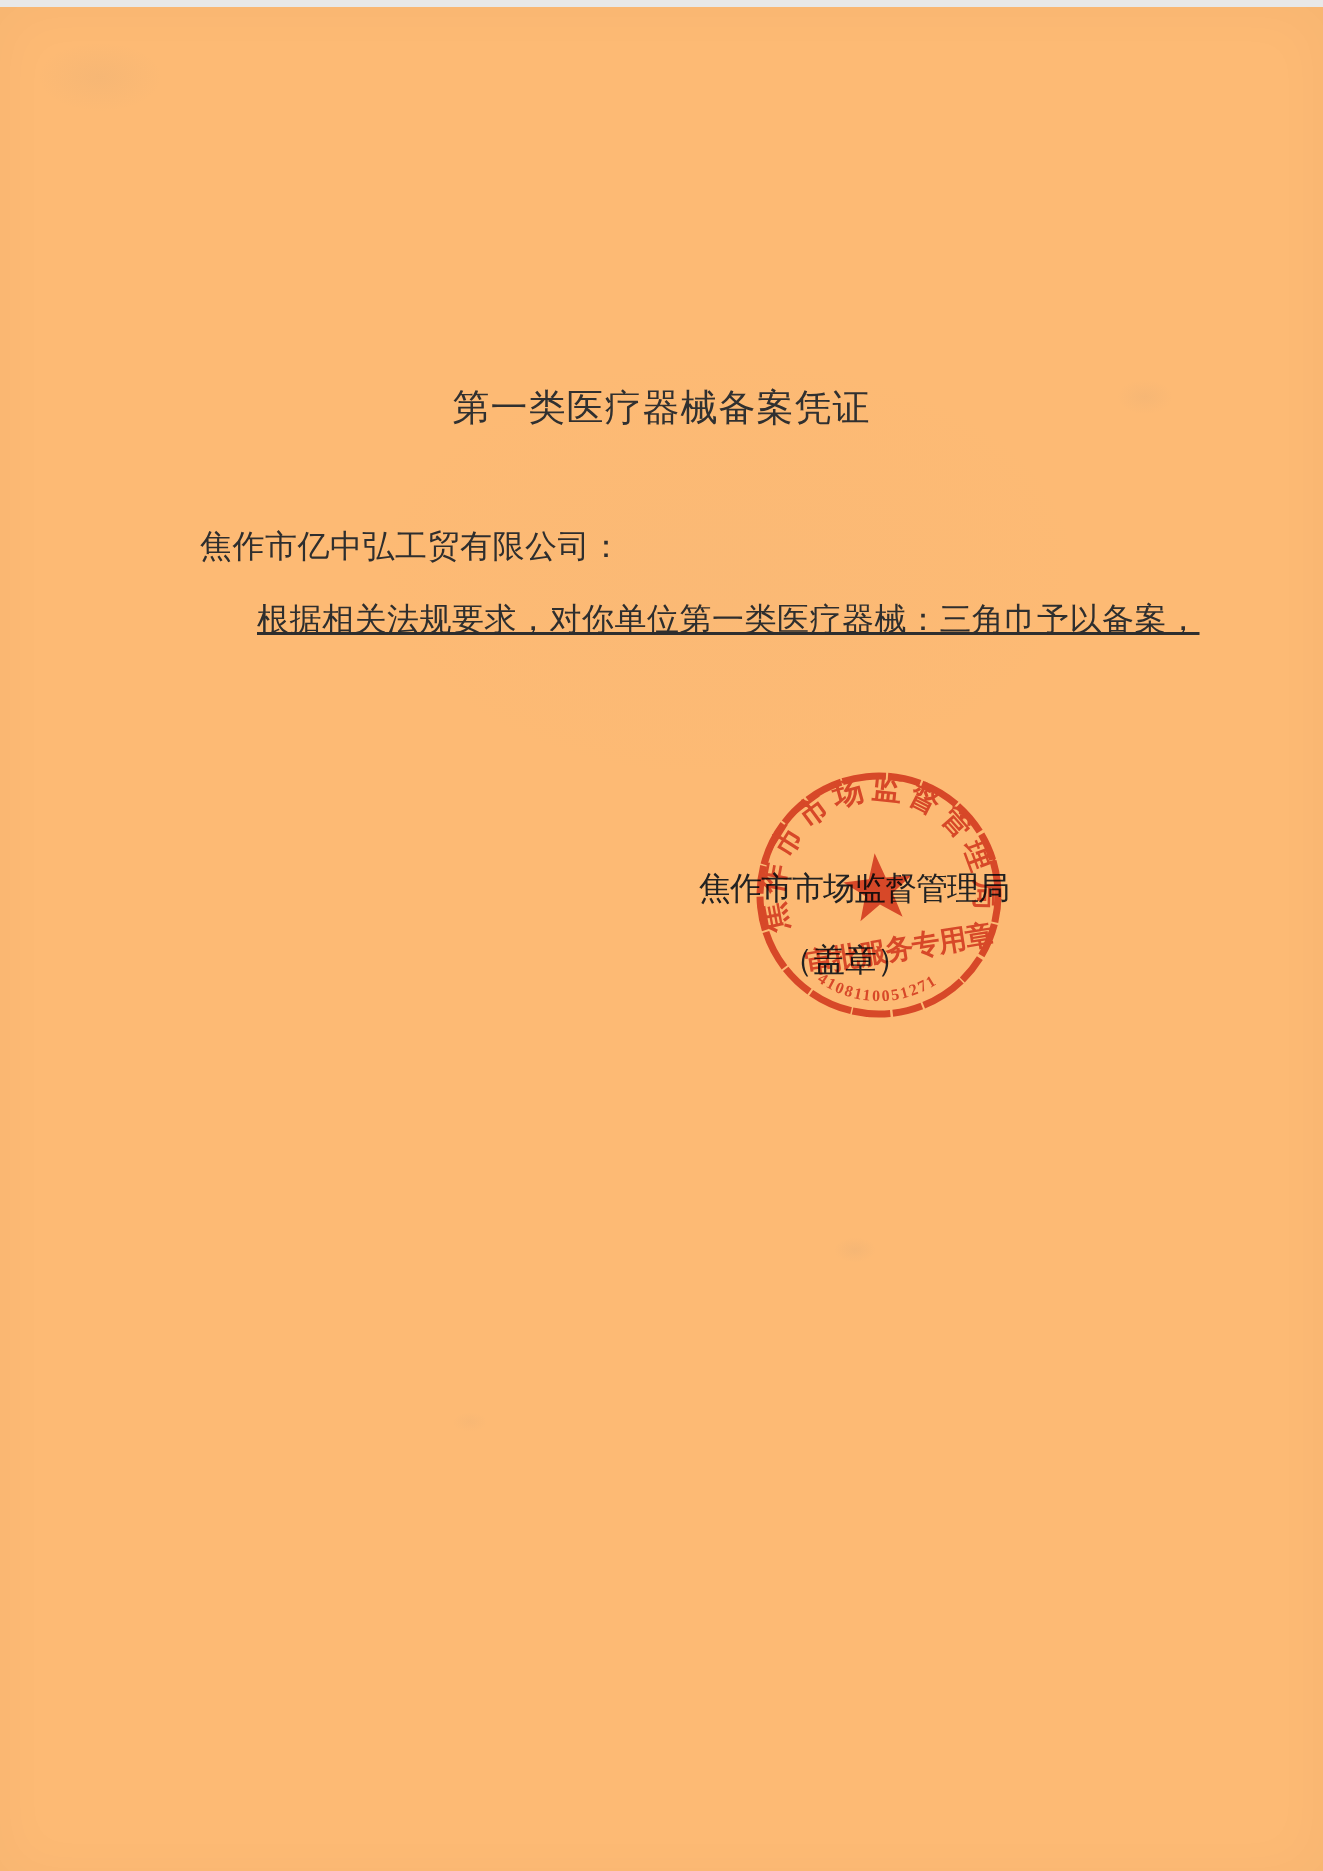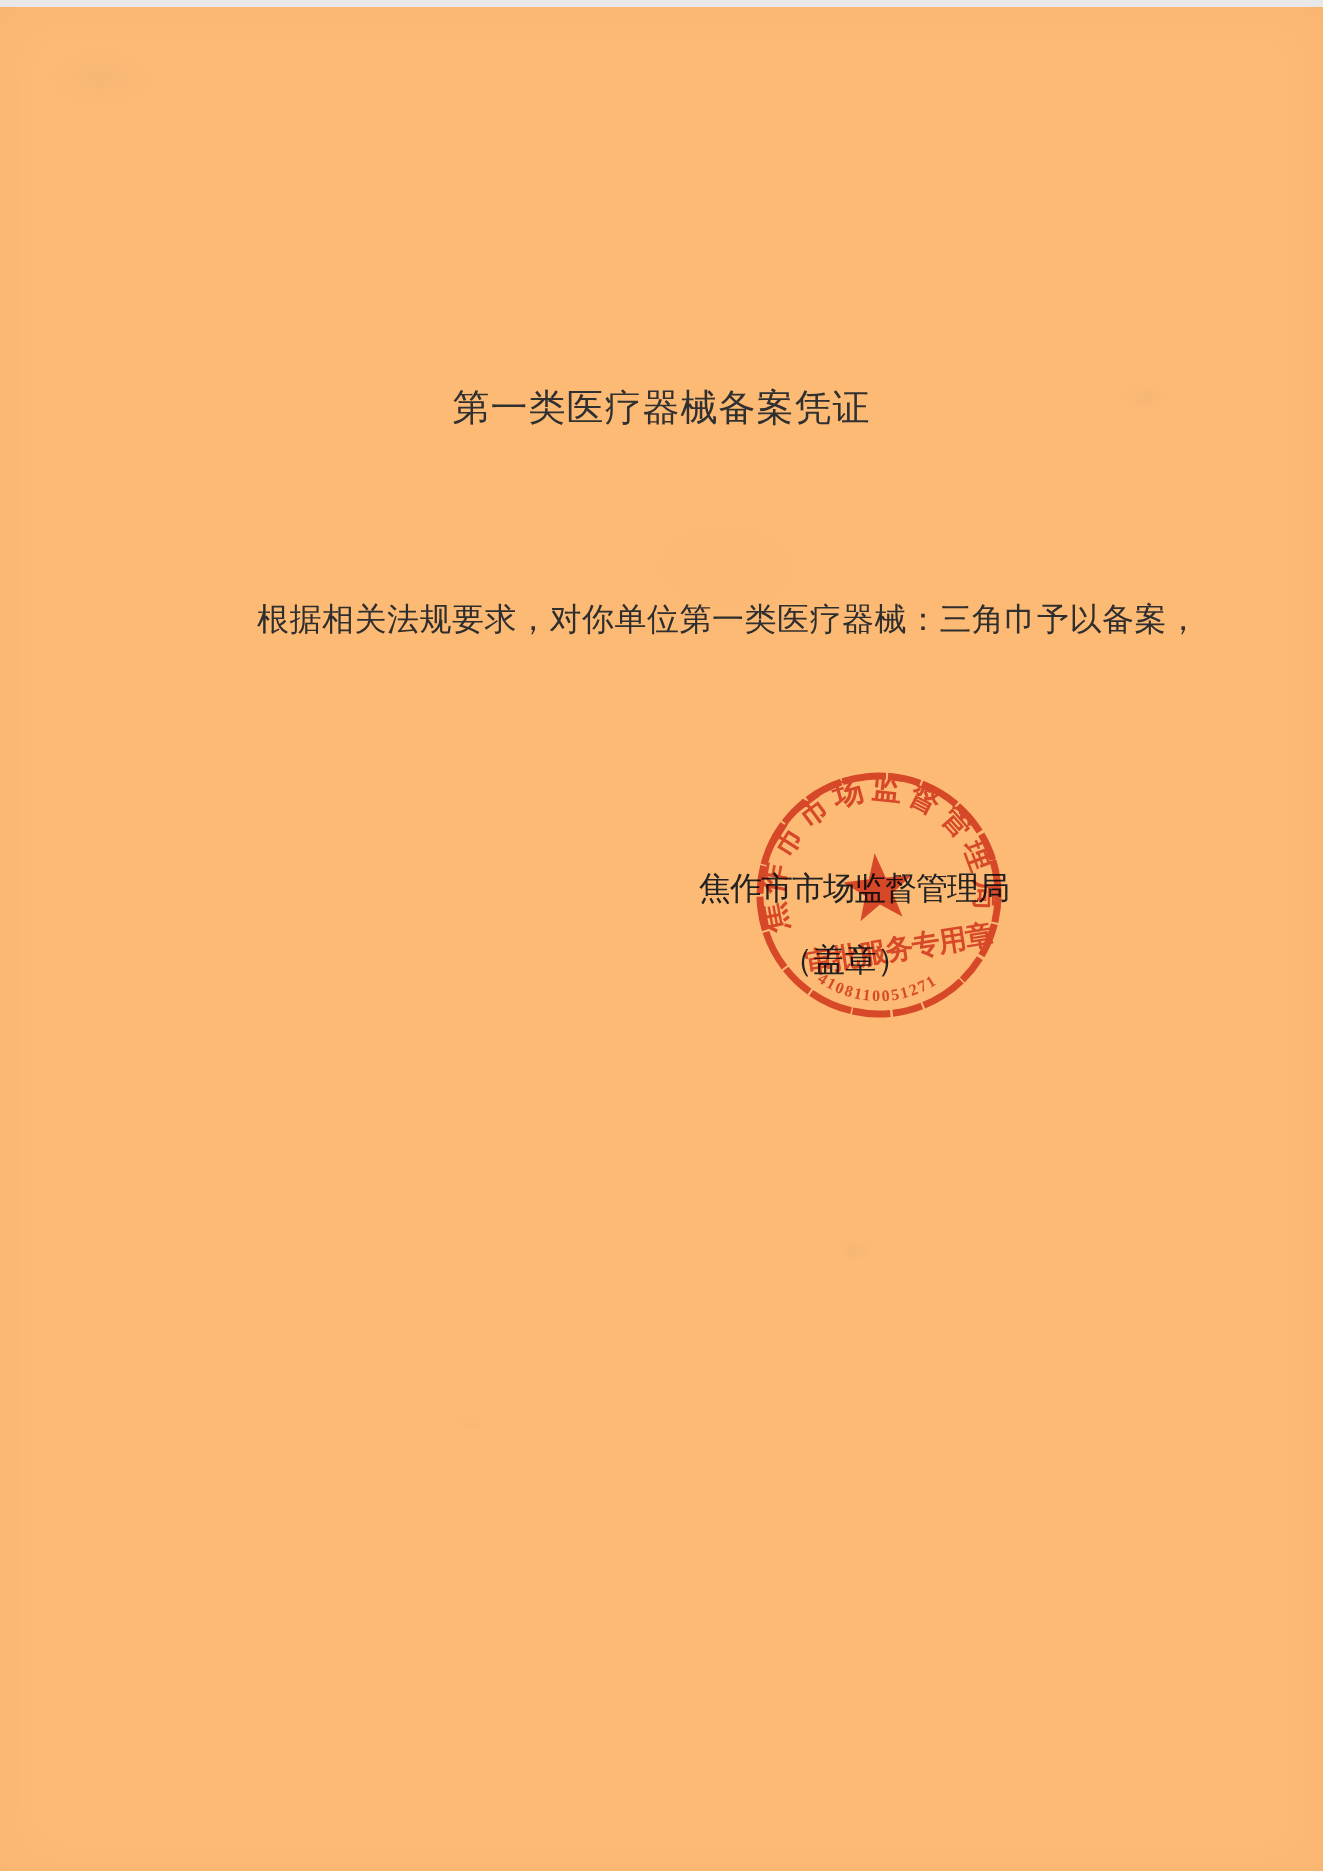--- a/index.html
+++ b/index.html
@@ -44,21 +44,21 @@
   }
   .line {
     position: absolute;
     left: 200px;
     font-size: 32px;
     color: #2e2e2e;
     white-space: nowrap;
     letter-spacing: 0.5px;
   }
   .recipient  { top: 518px; }
-  .body-1     { top: 591px; text-indent: 57px; }
+  .body-1     { top: 591px; text-indent: 57px; text-decoration: underline; }
   .body-2     { top: 656px; }
   .issuer-line {
     position: absolute;
     left: 699px;
     top: 860px;
     font-size: 32px;
     letter-spacing: -1px;
     color: #222;
     white-space: nowrap;
     z-index: 2;
@@ -93,20 +93,21 @@
   }
   .stamp text { font-family: "Liberation Serif", "DejaVu Serif", serif; }
 </style>
 </head>
 <body>
 
 <div class="page">
 
   <div class="doc-title">第一类医疗器械备案凭证</div>
 
+  <div class="line recipient">焦作市亿中弘工贸有限公司：</div>
 
   <div class="line body-1">根据相关法规要求，对你单位第一类医疗器械：三角巾予以备案，</div>
 
 
   <div class="issuer-line">焦作市市场监督管理局</div>
 
   <div class="seal-note">（盖章）</div>
 
 
   <svg class="stamp" viewBox="0 0 260 260">

